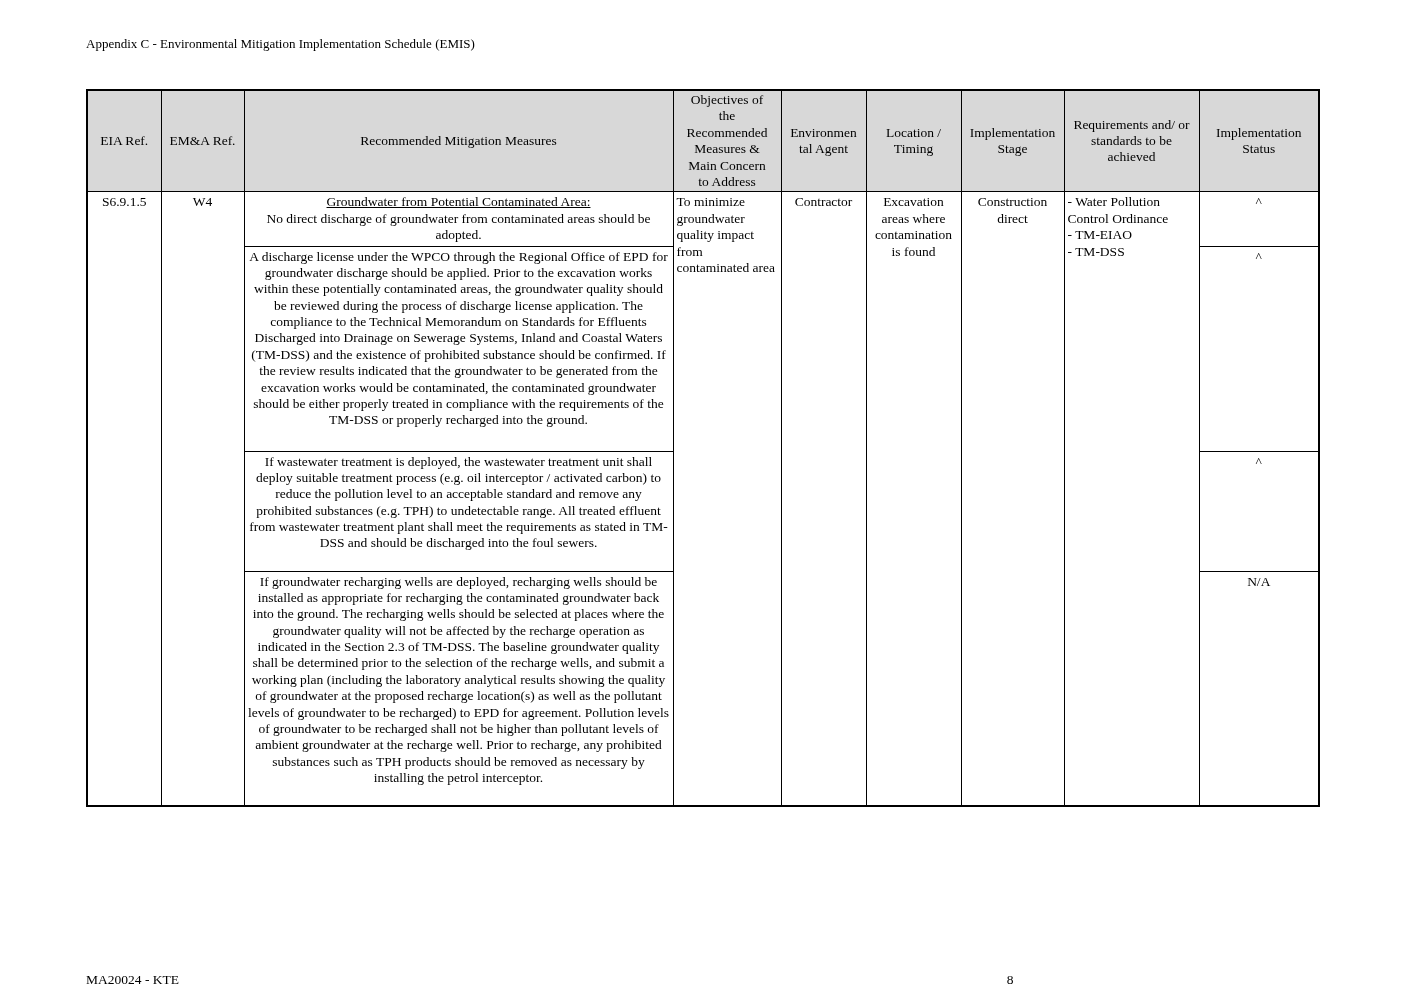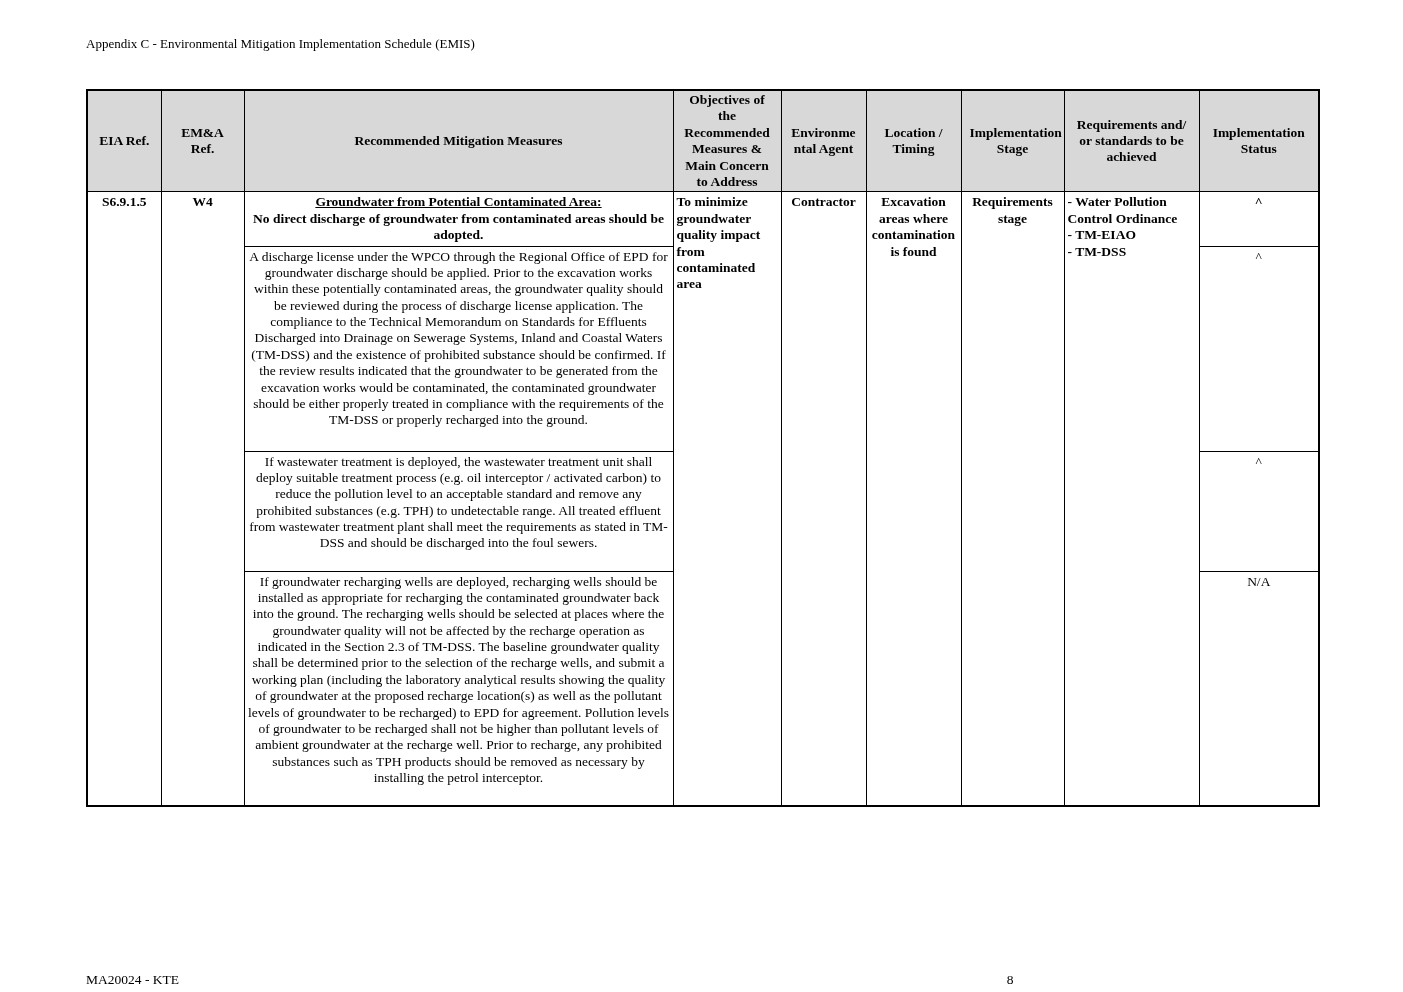--- a/index.html
+++ b/index.html
@@ -27,29 +27,29 @@
   table.emis th, table.emis td {
     border: 1px solid #000;
     vertical-align: top;
     font-size: 13.5px;
     line-height: 1.215;
     padding: 2px 3px;
     overflow: hidden;
   }
   table.emis thead th {
     background: #d8d8d8;
-    font-weight: bold;
+    font-weight: normal;
     text-align: center;
     vertical-align: middle;
     height: 83px;
     padding: 1px 8px;
     overflow: visible;
   }
   th.brk { overflow-wrap: break-word; word-break: break-all; }
-  tr.r1 { height: 46px; font-weight: bold; }
+  tr.r1 { height: 46px; }
   tr.r2 { height: 205px; }
   tr.r3 { height: 120px; }
   tr.r4 { height: 235px; }
   td.c-center { text-align: center; }
   td.c-left { text-align: left; }
   td.c-measure { text-align: center; padding: 2px 4px 2px 3px; }
   .u { text-decoration: underline; display: block; }
   .blk { display: block; }
   .req-line { text-align: left; }
   .doc-footer {
@@ -98,21 +98,21 @@
     <tr class="r1">
       <td rowspan="4" class="c-center">S6.9.1.5</td>
       <td rowspan="4" class="c-center">W4</td>
       <td class="c-measure">
         <span class="u">Groundwater from Potential Contaminated Area:</span>
         <span class="blk">No direct discharge of groundwater from contaminated areas should be adopted.</span>
       </td>
       <td rowspan="4" class="c-left">To minimize groundwater quality impact from contaminated area</td>
       <td rowspan="4" class="c-center">Contractor</td>
       <td rowspan="4" class="c-center">Excavation areas where contamination is found</td>
-      <td rowspan="4" class="c-center">Requirements stage</td>
+      <td rowspan="4" class="c-center">Construction direct</td>
       <td rowspan="4" class="c-left">
         <div class="req-line">- Water Pollution Control Ordinance</div>
         <div class="req-line">- TM-EIAO</div>
         <div class="req-line">- TM-DSS</div>
       </td>
       <td class="c-center">^</td>
     </tr>
     <tr class="r2">
       <td class="c-measure">A discharge license under the WPCO through the Regional Office of EPD for groundwater discharge should be applied. Prior to the excavation works within these potentially contaminated areas, the groundwater quality should be reviewed during the process of discharge license application. The compliance to the Technical Memorandum on Standards for Effluents Discharged into Drainage on Sewerage Systems, Inland and Coastal Waters (TM-DSS) and the existence of prohibited substance should be confirmed. If the review results indicated that the groundwater to be generated from the excavation works would be contaminated, the contaminated groundwater should be either properly treated in compliance with the requirements of the TM-DSS or properly recharged into the ground.</td>
       <td class="c-center">^</td>

